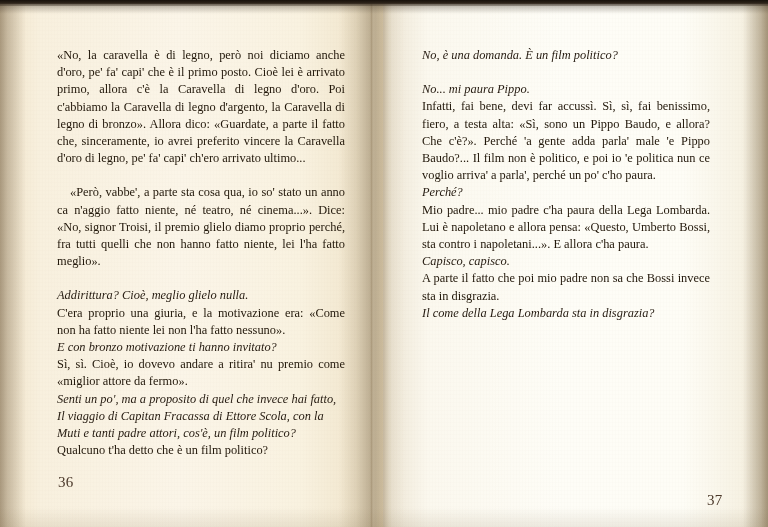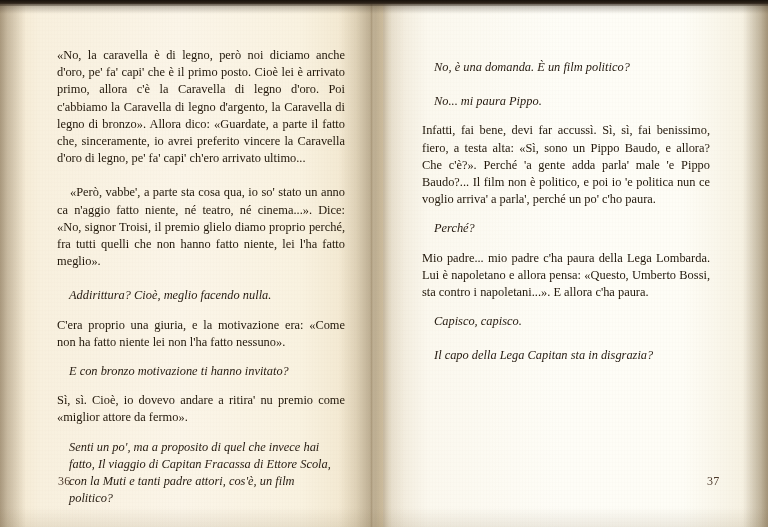--- a/index.html
+++ b/index.html
@@ -140,39 +140,39 @@
   }
   .col-right {
     left: 422px;
     top: 47px;
     width: 288px;
   }
   .blk { margin: 0 0 0 0; }
   .blk + .blk { margin-top: 17px; }
   .q {
     font-style: italic;
-    margin: 12px;
+    margin: 0;
     text-align: left;
     color: #241a10;
   }
   .a {
     margin: 0;
     color: #201609;
   }
   .a.indent { text-indent: 13px; }
 
   .folio {
     position: absolute;
     z-index: 21;
-    font-size: 12px;
+    font-size: 15px;
     color: #4a382a;
     letter-spacing: 0.3px;
   }
   .folio-left { left: 58px; top: 474px; }
-  .folio-right { left: 707px; top: 474px; font-family: Liberation Serif, serif; }
+  .folio-right { left: 707px; top: 492px; font-family: Liberation Serif, serif; }
 
   em.it { font-style: italic; text-align: center; }
 </style>
 </head>
 <body>
 
 <div id="page">
 
   <div class="spread">
     <div class="leaf leaf-left"></div>
@@ -184,32 +184,34 @@
   <div class="vig-left"></div>
   <div class="vig-right"></div>
   <div class="vig-bottom"></div>
   <div class="paper-grain"></div>
   <div class="top-edge-fade"></div>
   <div class="top-edge"></div>
 
   <div class="textcol col-left">
     <p class="blk a">«No, la caravella è di legno, però noi diciamo anche d'oro, pe' fa' capi' che è il primo posto. Cioè lei è arrivato primo, allora c'è la Caravella di legno d'oro. Poi c'abbiamo la Caravella di legno d'argento, la Caravella di legno di bronzo». Allora dico: «Guardate, a parte il fatto che, sinceramente, io avrei preferito vincere la Caravella d'oro di legno, pe' fa' capi' ch'ero arrivato ultimo...</p>
     <p class="blk a indent">«Però, vabbe', a parte sta cosa qua, io so' stato un anno ca n'aggio fatto niente, né teatro, né cinema...». Dice: «No, signor Troisi, il premio glielo diamo proprio perché, fra tutti quelli che non hanno fatto niente, lei l'ha fatto meglio».</p>
-    <p class="blk q">Addirittura? Cioè, meglio facendo nulla.</p>
+    <p class="blk q">Addirittura? Cioè, meglio glielo nulla.</p>
     <p class="a">C'era proprio una giuria, e la motivazione era: «Come non ha fatto niente lei non l'ha fatto nessuno».</p>
     <p class="blk q">E con bronzo motivazione ti hanno invitato?</p>
     <p class="a">Sì, sì. Cioè, io dovevo andare a ritira' nu premio come «miglior attore da fermo».</p>
     <p class="blk q"><em class="it">Senti un po', ma a proposito di quel che invece hai fatto, </em>Il viaggio di Capitan Fracassa<em class="it"> di Ettore Scola, con la Muti e tanti padre attori, cos'è, un film politico?</em></p>
+    <p class="a">Qualcuno t'ha detto che è un film politico?</p>
   </div>
   <div class="folio folio-left">36</div>
 
   <div class="textcol col-right">
     <p class="blk q">No, è una domanda. È un film politico?</p>
     <p class="blk q">No... mi paura Pippo.</p>
     <p class="a">Infatti, fai bene, devi far accussì. Sì, sì, fai benissimo, fiero, a testa alta: «Sì, sono un Pippo Baudo, e allora? Che c'è?». Perché 'a gente adda parla' male 'e Pippo Baudo?... Il film non è politico, e poi io 'e politica nun ce voglio arriva' a parla', perché un po' c'ho paura.</p>
     <p class="blk q">Perché?</p>
     <p class="a">Mio padre... mio padre c'ha paura della Lega Lombarda. Lui è napoletano e allora pensa: «Questo, Umberto Bossi, sta contro i napoletani...». E allora c'ha paura.</p>
     <p class="blk q">Capisco, capisco.</p>
-    <p class="blk q">Il capo della Lega Capitan sta in disgrazia?</p>
+    <p class="a">A parte il fatto che poi mio padre non sa che Bossi invece sta in disgrazia.</p>
+    <p class="blk q">Il come della Lega Lombarda sta in disgrazia?</p>
   </div>
   <div class="folio folio-right">37</div>
 
 </div>
 
 </body></html>

